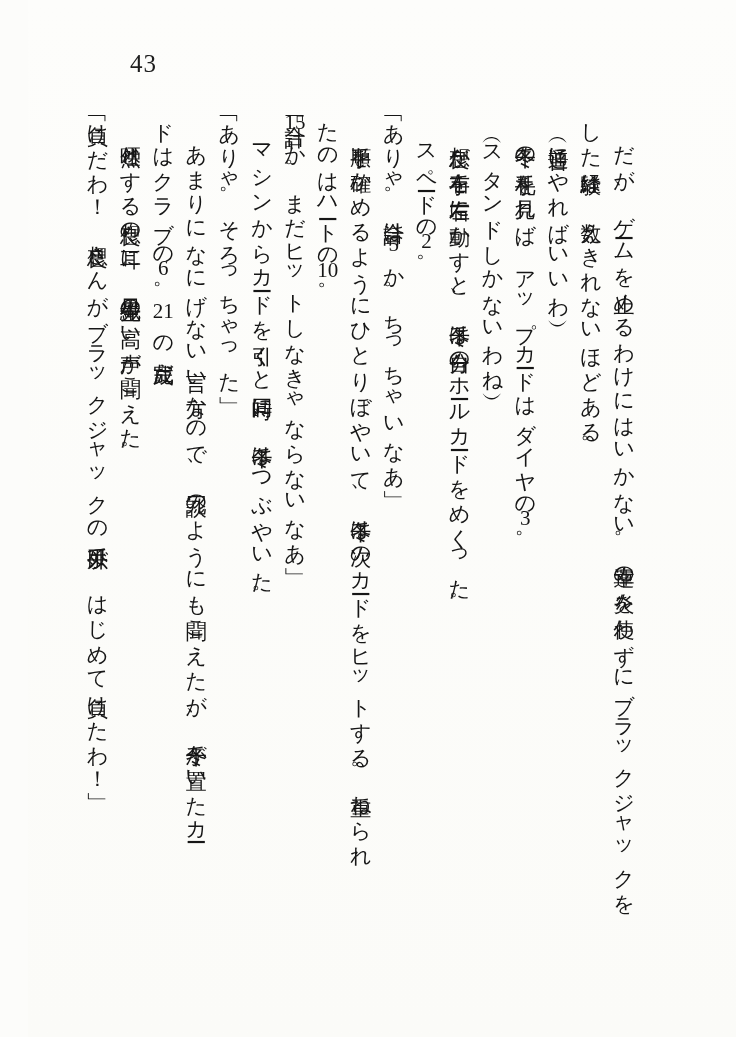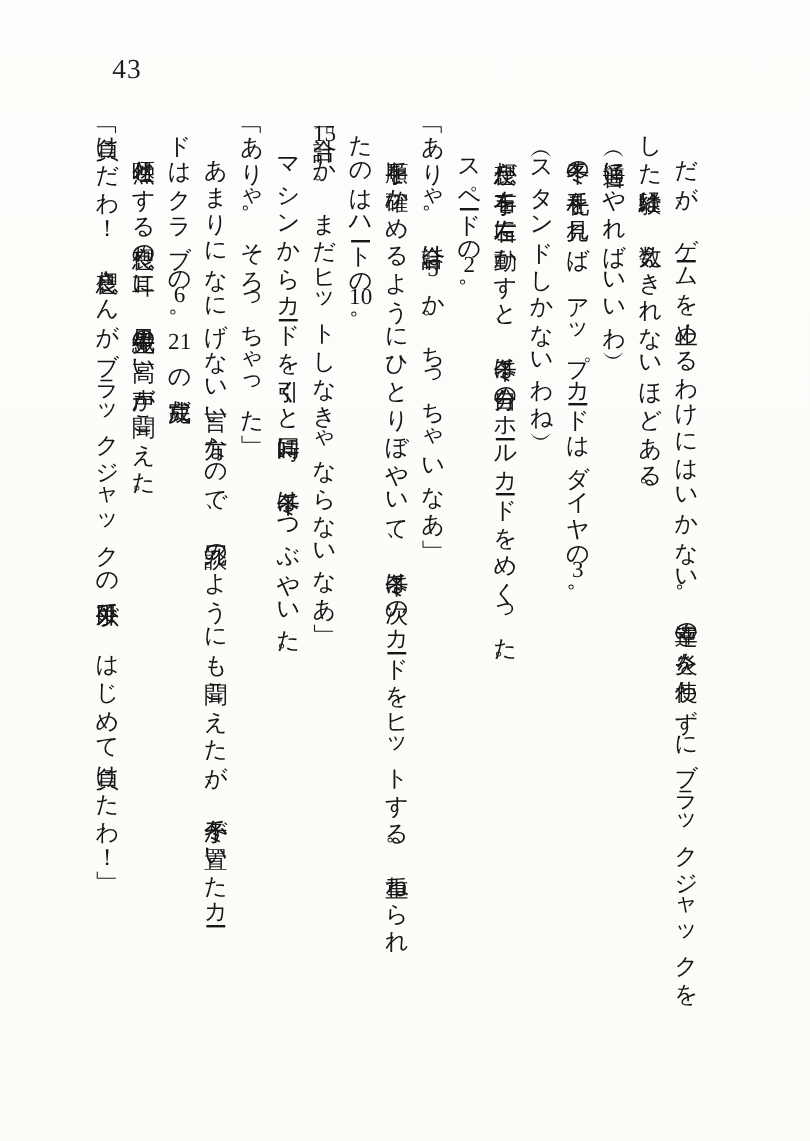--- a/index.html
+++ b/index.html
@@ -14,20 +14,21 @@
     overflow: hidden;
     font-family: "Liberation Serif", "DejaVu Serif", serif;
   }
   
   .page {
     position: absolute;
     inset: 0;
     background:
       radial-gradient(ellipse 120% 115% at 50% 45%, rgba(255,255,255,0) 78%, rgba(185,185,180,0.18) 100%),
       linear-gradient(#fdfdfb, #fbfbf8);
+    margin-left: 28px;
   }
   .page-number {
     position: absolute;
     top: 50px;
     left: 102px;
     font-size: 25px;
     letter-spacing: 1px;
     color: #1e1e1e;
     font-family: "Liberation Serif", "DejaVu Serif", serif;
   }

